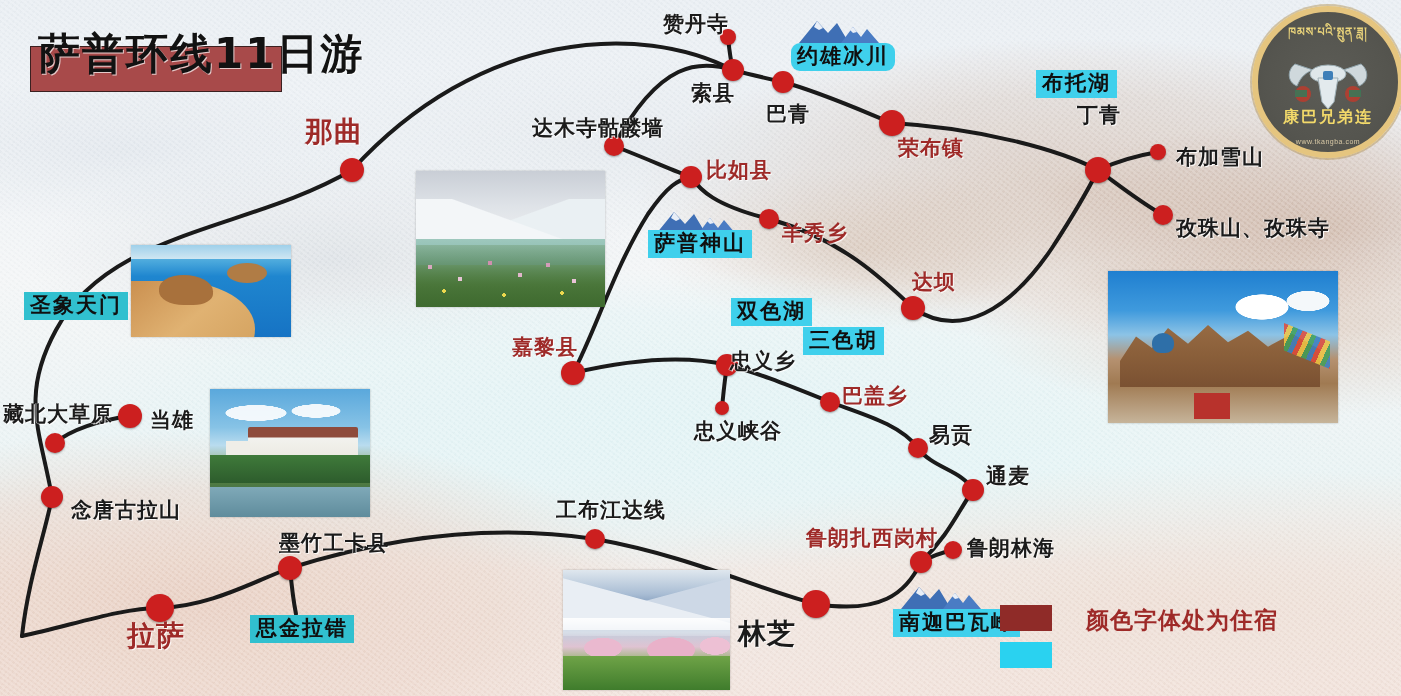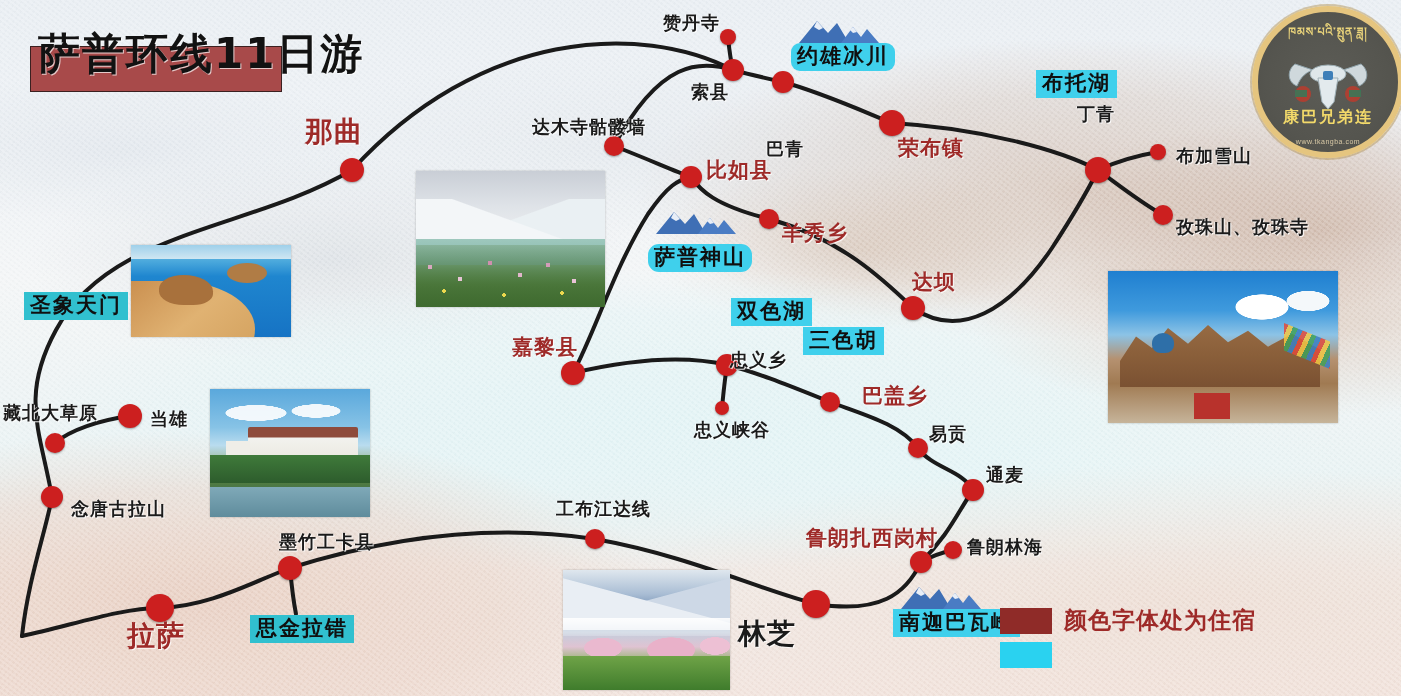--- a/index.html
+++ b/index.html
@@ -50,21 +50,21 @@
   #routes{position:absolute;left:0;top:0;width:1401px;height:696px;}
 
   
   .lbl{
     position:absolute;white-space:nowrap;
     font-family:"DejaVu Sans","Liberation Sans",sans-serif;
     font-weight:bold;line-height:1;
     -webkit-user-select:none;user-select:none;
   }
   .lbl-black{
-    color:#1b1b1b;font-size:18px;letter-spacing:1px;
+    color:#1b1b1b;font-size:21px;letter-spacing:1px;
     text-shadow:1px 1px 0 rgba(255,255,255,.85), -1px 0 0 rgba(255,255,255,.6);
   }
   .lbl-red{
     color:#9e2a28;font-size:21px;letter-spacing:1px;
     text-shadow:1px 1px 0 rgba(255,255,255,.8);
   }
   .lbl-big{font-size:28px;}
   .lbl-cyan{
     color:#101010;font-size:21px;letter-spacing:2px;
     background:#3fd0ec;padding:3px 6px 4px 6px;
@@ -212,21 +212,21 @@
   .logo-url{
     position:absolute;left:0;bottom:7px;width:100%;text-align:center;
     color:#d8c9a6;font-size:7px;letter-spacing:.5px;
   }
   .logo-yak{
     position:absolute;left:50%;top:42px;transform:translateX(-50%);
   }
 
   
   #legend{position:absolute;left:1000px;top:605px;}
-  .lg-row{display:flex;align-items:center;margin-bottom:6px;}
+  .lg-row{display:flex;margin-bottom:6px;gap:22px;}
   .lg-sw{width:52px;height:26px;margin-right:12px;}
   .lg-sw.red{background:#8f2b28;}
   .lg-sw.cyan{background:#2ad2f0;}
   .lg-tx{font-family:"DejaVu Sans","Liberation Sans",sans-serif;font-weight:bold;font-size:23px;letter-spacing:1px;}
   .lg-tx.red{color:#9e2a28;}
   .lg-tx.cyan{color:#2ab8e0;}
 </style>
 </head>
 <body>
 
@@ -314,21 +314,21 @@
     </div>
 
   <div id="nodes">
       <div style="position: absolute; border-radius: 50%; background: rgb(204, 31, 31); left: 340px; top: 158px; width: 24px; height: 24px; box-shadow: rgba(0, 0, 0, 0.35) 0px 1px 2px;"></div>
       <div class="lbl lbl-red lbl-big" style="left: 305px; top: 118px;">那曲</div>
       <div style="position: absolute; border-radius: 50%; background: rgb(204, 31, 31); left: 720px; top: 29px; width: 16px; height: 16px; box-shadow: rgba(0, 0, 0, 0.35) 0px 1px 2px;"></div>
       <div class="lbl lbl-black" style="left: 663px; top: 14px;">赞丹寺</div>
       <div style="position: absolute; border-radius: 50%; background: rgb(204, 31, 31); left: 722px; top: 59px; width: 22px; height: 22px; box-shadow: rgba(0, 0, 0, 0.35) 0px 1px 2px;"></div>
       <div class="lbl lbl-black" style="left: 691px; top: 83px;">索县</div>
       <div style="position: absolute; border-radius: 50%; background: rgb(204, 31, 31); left: 772px; top: 71px; width: 22px; height: 22px; box-shadow: rgba(0, 0, 0, 0.35) 0px 1px 2px;"></div>
-      <div class="lbl lbl-black" style="left: 766px; top: 104px; margin-top: 36px;">巴青</div>
+      <div class="lbl lbl-black" style="left: 766px; top: 104px;">巴青</div>
       <div style="position: absolute; border-radius: 50%; background: rgb(204, 31, 31); left: 879px; top: 110px; width: 26px; height: 26px; box-shadow: rgba(0, 0, 0, 0.35) 0px 1px 2px;"></div>
       <div class="lbl lbl-red" style="left: 898px; top: 138px;">荣布镇</div>
       <div style="position: absolute; border-radius: 50%; background: rgb(204, 31, 31); left: 1085px; top: 157px; width: 26px; height: 26px; box-shadow: rgba(0, 0, 0, 0.35) 0px 1px 2px;"></div>
       <div class="lbl lbl-black" style="left: 1077px; top: 105px;">丁青</div>
       <div style="position: absolute; border-radius: 50%; background: rgb(204, 31, 31); left: 1150px; top: 144px; width: 16px; height: 16px; box-shadow: rgba(0, 0, 0, 0.35) 0px 1px 2px;"></div>
       <div class="lbl lbl-black" style="left: 1176px; top: 147px;">布加雪山</div>
       <div style="position: absolute; border-radius: 50%; background: rgb(204, 31, 31); left: 1153px; top: 205px; width: 20px; height: 20px; box-shadow: rgba(0, 0, 0, 0.35) 0px 1px 2px;"></div>
       <div class="lbl lbl-black" style="left: 1176px; top: 218px;">孜珠山、孜珠寺</div>
       <div style="position: absolute; border-radius: 50%; background: rgb(204, 31, 31); left: 604px; top: 136px; width: 20px; height: 20px; box-shadow: rgba(0, 0, 0, 0.35) 0px 1px 2px;"></div>
       <div class="lbl lbl-black" style="left: 532px; top: 118px;">达木寺骷髅墙</div>
@@ -338,21 +338,21 @@
       <div class="lbl lbl-red" style="left: 782px; top: 223px;">羊秀乡</div>
       <div style="position: absolute; border-radius: 50%; background: rgb(204, 31, 31); left: 901px; top: 296px; width: 24px; height: 24px; box-shadow: rgba(0, 0, 0, 0.35) 0px 1px 2px;"></div>
       <div class="lbl lbl-red" style="left: 912px; top: 272px;">达坝</div>
       <div style="position: absolute; border-radius: 50%; background: rgb(204, 31, 31); left: 561px; top: 361px; width: 24px; height: 24px; box-shadow: rgba(0, 0, 0, 0.35) 0px 1px 2px;"></div>
       <div class="lbl lbl-red" style="left: 512px; top: 337px;">嘉黎县</div>
       <div style="position: absolute; border-radius: 50%; background: rgb(204, 31, 31); left: 716px; top: 354px; width: 22px; height: 22px; box-shadow: rgba(0, 0, 0, 0.35) 0px 1px 2px;"></div>
       <div class="lbl lbl-black" style="left: 730px; top: 351px;">忠义乡</div>
       <div style="position: absolute; border-radius: 50%; background: rgb(204, 31, 31); left: 715px; top: 401px; width: 14px; height: 14px; box-shadow: rgba(0, 0, 0, 0.35) 0px 1px 2px;"></div>
       <div class="lbl lbl-black" style="left: 694px; top: 421px;">忠义峡谷</div>
       <div style="position: absolute; border-radius: 50%; background: rgb(204, 31, 31); left: 820px; top: 392px; width: 20px; height: 20px; box-shadow: rgba(0, 0, 0, 0.35) 0px 1px 2px;"></div>
-      <div class="lbl lbl-red" style="left: 842px; top: 386px; margin-left: 20px;">巴盖乡</div>
+      <div class="lbl lbl-red" style="left: 842px; top: 386px;">巴盖乡</div>
       <div style="position: absolute; border-radius: 50%; background: rgb(204, 31, 31); left: 908px; top: 438px; width: 20px; height: 20px; box-shadow: rgba(0, 0, 0, 0.35) 0px 1px 2px;"></div>
       <div class="lbl lbl-black" style="left: 929px; top: 425px;">易贡</div>
       <div style="position: absolute; border-radius: 50%; background: rgb(204, 31, 31); left: 962px; top: 479px; width: 22px; height: 22px; box-shadow: rgba(0, 0, 0, 0.35) 0px 1px 2px;"></div>
       <div class="lbl lbl-black" style="left: 986px; top: 466px;">通麦</div>
       <div style="position: absolute; border-radius: 50%; background: rgb(204, 31, 31); left: 910px; top: 551px; width: 22px; height: 22px; box-shadow: rgba(0, 0, 0, 0.35) 0px 1px 2px;"></div>
       <div class="lbl lbl-red" style="left: 806px; top: 528px;">鲁朗扎西岗村</div>
       <div style="position: absolute; border-radius: 50%; background: rgb(204, 31, 31); left: 944px; top: 541px; width: 18px; height: 18px; box-shadow: rgba(0, 0, 0, 0.35) 0px 1px 2px;"></div>
       <div class="lbl lbl-black" style="left: 967px; top: 538px;">鲁朗林海</div>
       <div style="position: absolute; border-radius: 50%; background: rgb(204, 31, 31); left: 802px; top: 590px; width: 28px; height: 28px; box-shadow: rgba(0, 0, 0, 0.35) 0px 1px 2px;"></div>
       <div class="lbl lbl-black lbl-big" style="left: 738px; top: 620px;">林芝</div>
@@ -378,21 +378,21 @@
           <path d="M56,12 L60,17 L56,18 L53,15 Z" fill="#e8eef7"></path>
         </svg></div>
       <div class="lbl lbl-cyan" style="left: 791px; top: 43px; border-radius: 9px;">约雄冰川</div>
       <div class="lbl lbl-cyan" style="left: 1036px; top: 70px;">布托湖</div>
       <div class="mtn-ico" style="left: 654px; top: 206px;"><svg width="86" height="30" viewBox="0 0 86 30">
           <path d="M2,28 L20,6 L31,18 L40,8 L52,28 Z" fill="#3f6fb5"></path>
           <path d="M44,28 L56,12 L64,22 L70,14 L82,28 Z" fill="#4a7cc4"></path>
           <path d="M20,6 L26,13 L22,15 L17,12 Z" fill="#e8eef7"></path>
           <path d="M56,12 L60,17 L56,18 L53,15 Z" fill="#e8eef7"></path>
         </svg></div>
-      <div class="lbl lbl-cyan" style="left: 648px; top: 244px; border-radius: 11px;">萨普神山</div>
+      <div class="lbl lbl-cyan" style="left: 648px; top: 230px;">萨普神山</div>
       <div class="lbl lbl-cyan" style="left: 731px; top: 298px;">双色湖</div>
       <div class="lbl lbl-cyan" style="left: 803px; top: 327px;">三色胡</div>
       <div class="lbl lbl-cyan teal" style="left: 24px; top: 292px;">圣象天门</div>
       <div class="lbl lbl-cyan teal" style="left: 250px; top: 615px;">思金拉错</div>
       <div class="mtn-ico" style="left: 899px; top: 581px;"><svg width="86" height="30" viewBox="0 0 86 30">
           <path d="M2,28 L20,6 L31,18 L40,8 L52,28 Z" fill="#3f6fb5"></path>
           <path d="M44,28 L56,12 L64,22 L70,14 L82,28 Z" fill="#4a7cc4"></path>
           <path d="M20,6 L26,13 L22,15 L17,12 Z" fill="#e8eef7"></path>
           <path d="M56,12 L60,17 L56,18 L53,15 Z" fill="#e8eef7"></path>
         </svg></div>

